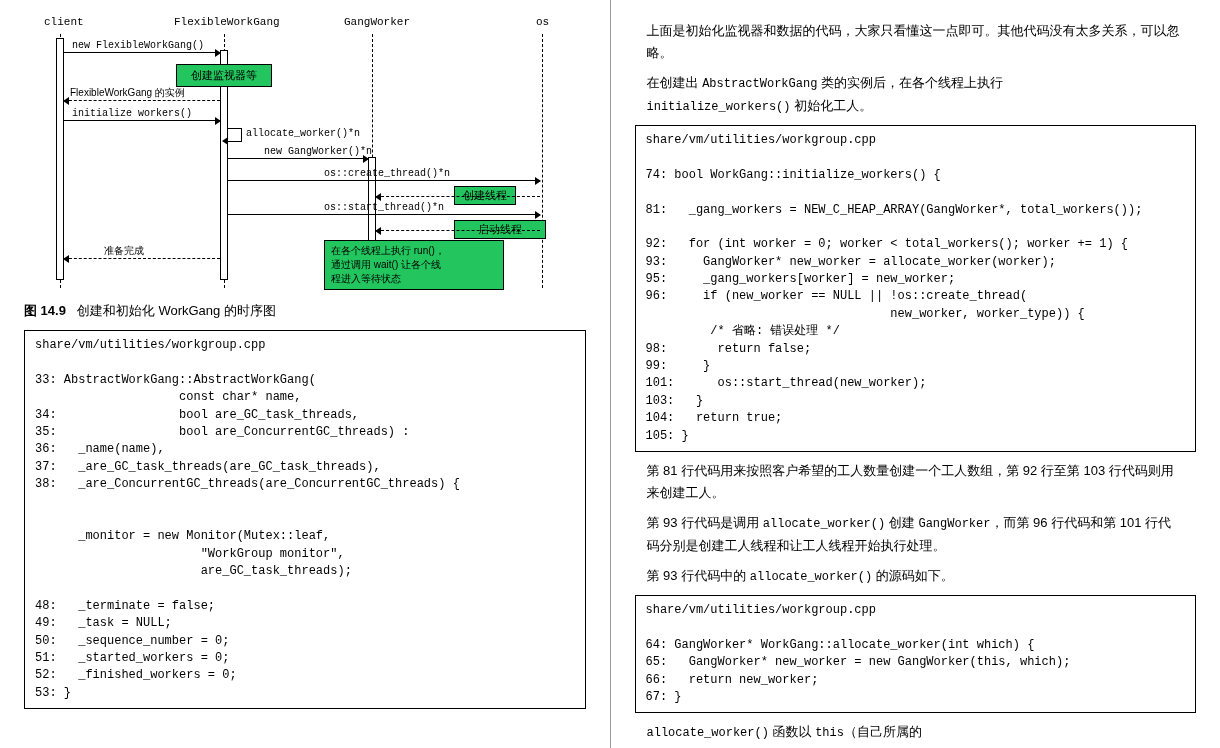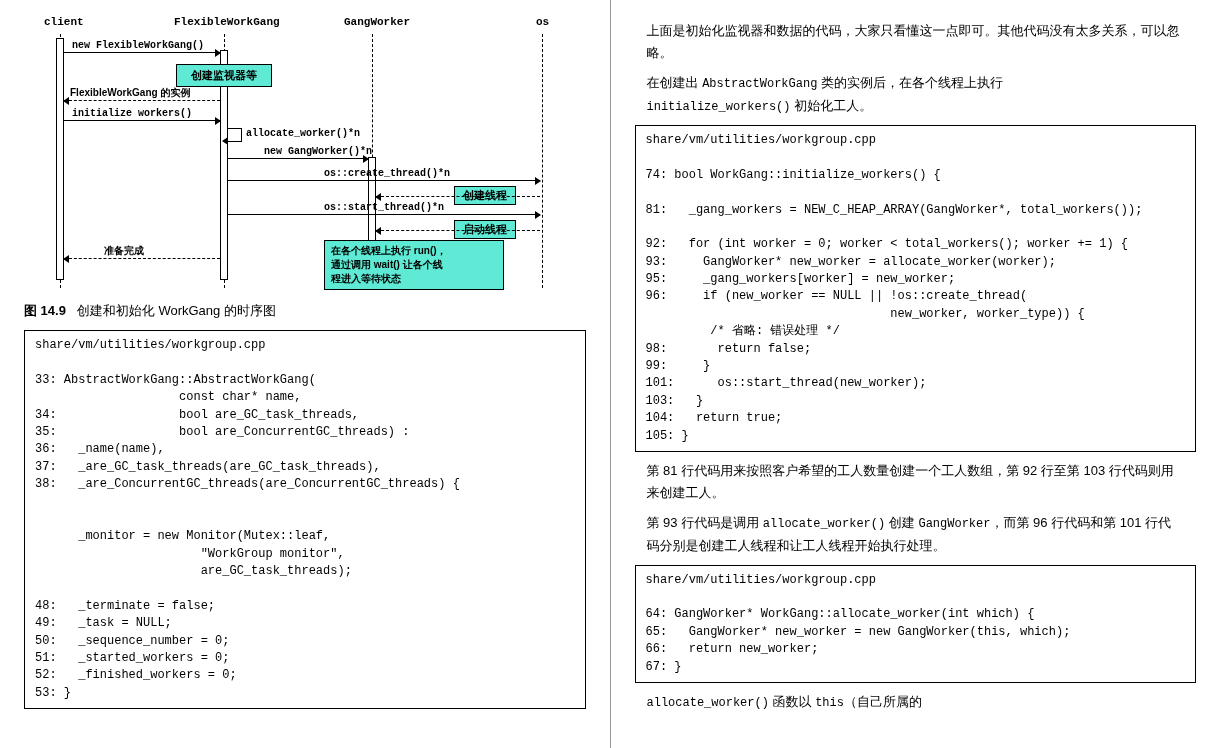--- a/index.html
+++ b/index.html
@@ -34,21 +34,20 @@
     margin: 8px 0;
   }
   
   .seqdiag {
     width: 540px;
     height: 280px;
     position: relative;
     margin-bottom: 4px;
     font-family: "Courier New", monospace;
     font-size: 11px;
-    font-weight: bold;
   }
   .lifeline-label {
     position: absolute;
     top: 4px;
     font-size: 11px;
     text-align: center;
     white-space: nowrap;
   }
   .lifeline {
     position: absolute;
@@ -84,21 +83,21 @@
   }
   .arrow.left::after {
     left: -1px;
     right: auto;
     border-left: none;
     border-right: 6px solid #000;
   }
   .notebox {
     position: absolute;
     border: 1px solid #000;
-    background: #5eead4;
+    background: #22c55e;
     padding: 3px 6px;
     font-family: "SimSun", sans-serif;
     font-size: 11px;
     text-align: center;
   }
   .selfarrow {
     position: absolute;
     border: 1px solid #000;
     border-left: none;
     width: 14px;
@@ -151,21 +150,21 @@
     <div class="msgtxt" style="left:240px; top:134px">new GangWorker()*n</div>
     <div class="arrow" style="left:204px; top:146px; width:140px"></div>
 
     <div class="msgtxt" style="left:300px; top:156px">os::create_thread()*n</div>
     <div class="arrow" style="left:204px; top:168px; width:312px"></div>
     <div class="notebox" style="left:430px; top:174px; padding:1px 8px;">创建线程</div>
     <div class="arrow dashed left" style="left:352px; top:184px; width:164px"></div>
 
     <div class="msgtxt" style="left:300px; top:190px">os::start_thread()*n</div>
     <div class="arrow" style="left:204px; top:202px; width:312px"></div>
-    <div class="notebox" style="left:430px; top:208px; padding:1px 8px;">启动线程</div>
+    <div class="notebox" style="left:430px; top:208px; padding:1px 23px;">启动线程</div>
     <div class="arrow dashed left" style="left:352px; top:218px; width:164px"></div>
 
     <div class="msgtxt" style="left:80px; top:232px; font-family:'SimSun',sans-serif">准备完成</div>
     <div class="arrow dashed left" style="left:40px; top:246px; width:156px"></div>
 
     <div class="notebox" style="left:300px; top:228px; width:180px; text-align:left; white-space:pre-line; font-size:10px;">在各个线程上执行 run()，
 通过调用 wait() 让各个线
 程进入等待状态</div>
   </div>
 
@@ -225,20 +224,23 @@
 103:   }
 104:   return true;
 105: }</div>
 
   <p class="para">第 81 行代码用来按照客户希望的工人数量创建一个工人数组，第 92 行至第 103 行代码则用来创建工人。</p>
 
   <p class="para">
     <span>第 93 行代码是调用 </span><span class="mono">allocate_worker()</span><span> 创建 </span><span class="mono">GangWorker</span><span>，而第 96 行代码和第 101 行代码分别是创建工人线程和让工人线程开始执行处理。</span>
   </p>
 
+  <p class="para">
+    <span>第 93 行代码中的 </span><span class="mono">allocate_worker()</span><span> 的源码如下。</span>
+  </p>
 
   <div class="codebox">share/vm/utilities/workgroup.cpp
 
 64: GangWorker* WorkGang::allocate_worker(int which) {
 65:   GangWorker* new_worker = new GangWorker(this, which);
 66:   return new_worker;
 67: }</div>
 
   <p class="para">
     <span class="mono">allocate_worker()</span><span> 函数以 </span><span class="mono">this</span><span>（自己所属的</span>

